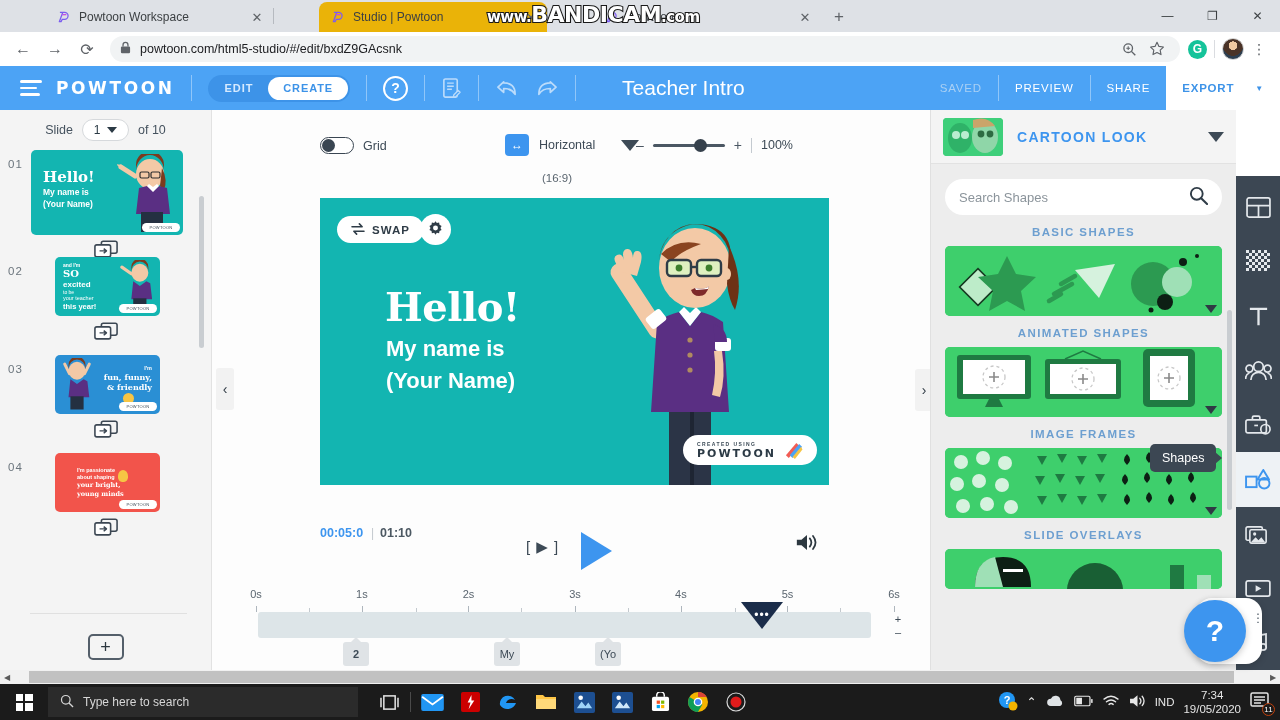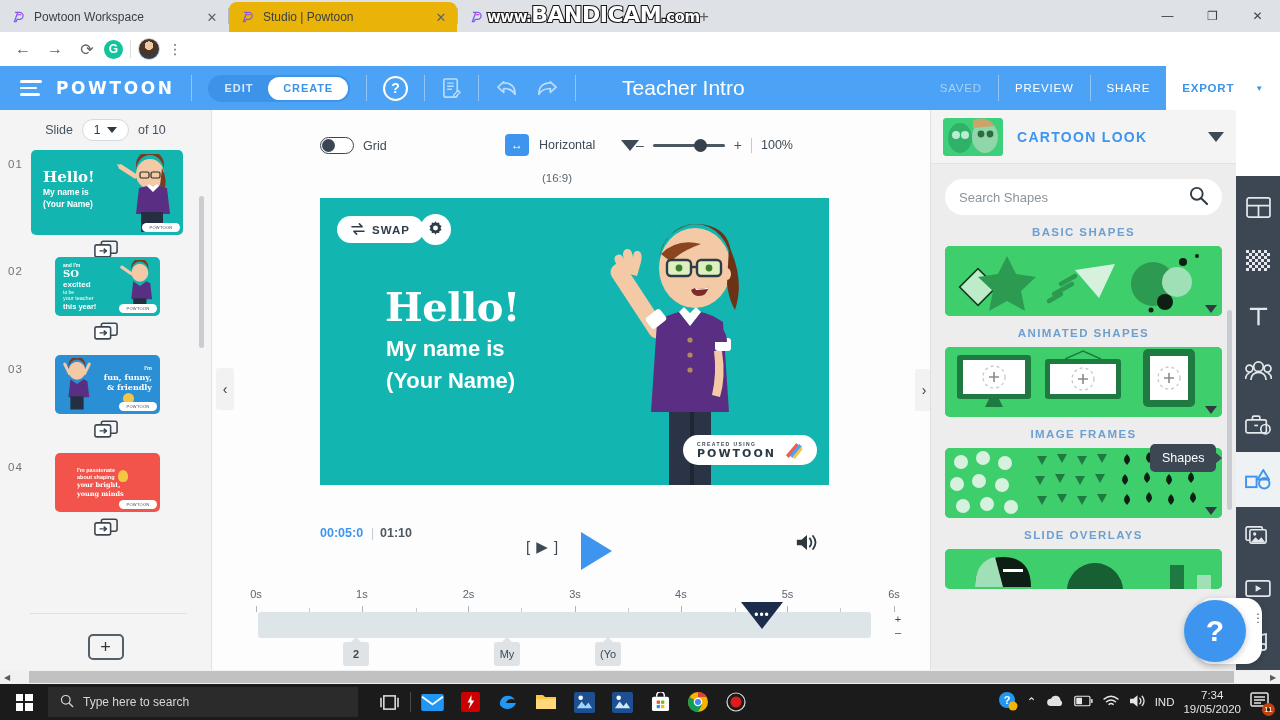--- a/index.html
+++ b/index.html
@@ -14,20 +14,21 @@
   
   .browser-tabbar {
     position: absolute; left: 0; top: 0; width: 1280px; height: 32px;
     background: #dee1e6; display: flex; align-items: flex-end;
   }
   .tab {
     position: relative; height: 30px; width: 228px; display: flex; align-items: center;
     gap: 8px; padding: 0 8px 0 12px; font-size: 12px; color: #3c4043;
     border-top-left-radius: 8px; border-top-right-radius: 8px;
     background: #dee1e6;
+    margin-left: 45px;
   }
   .tab.active { background: #eab308; }
   .tab .tab-title {
     flex: 1; white-space: nowrap; overflow: hidden; text-overflow: ellipsis;
   }
   .tab-sep { width: 1px; height: 16px; background: #b6bac0; align-self: center; }
   .tab-close { font-size: 13px; color: #5f6368; width: 16px; text-align: center; }
   .pw-fav { width: 14px; height: 14px; flex: 0 0 14px; position: relative; }
   .pw-fav svg { display: block; }
   .newtab {
@@ -397,21 +398,21 @@
   .tb-app {
     width: 34px; height: 32px; display: flex; align-items: center; justify-content: center;
     position: relative;
   }
   .tray { margin-left: auto; display: flex; align-items: center; gap: 9px; padding-right: 8px; color: #e6e6e6; font-size: 12px; }
   .clock { text-align: center; line-height: 1.25; font-size: 11.5px; }
   .notif { width: 22px; height: 22px; position: relative; }
   .badge {
     position: absolute; right: -3px; bottom: -3px; background: #1b1b1b; color: #fff;
     border-radius: 50%; font-size: 8px; width: 13px; height: 13px; display: flex;
-    align-items: center; justify-content: center; border: 5px solid #c2410c;
+    align-items: center; justify-content: center; border: 1px solid #c2410c;
   }
   .vline { width: 1px; height: 20px; background: #4a4a4a; }
 </style>
 </head>
 <body>
 
 <div id="app">
 
   <div class="browser-tabbar">
     <div class="tab">
@@ -453,20 +454,43 @@
   </div>
 
   <div class="bandicam">
     <span class="bc-small">www.</span><span class="bc-big">BANDICAM</span><span class="bc-small">.com</span>
   </div>
 
   <div class="browser-toolbar">
     <div class="nav-btn">←</div>
     <div class="nav-btn">→</div>
     <div class="nav-btn">⟳</div>
+    <div class="omnibox">
+      <span>
+        <svg width="11" height="13" viewBox="0 0 12 14">
+            <rect x="1" y="6" width="10" height="7.2" rx="1.3" fill="#5f6368"></rect>
+            <path d="M3.3 6V4.2a2.7 2.7 0 0 1 5.4 0V6" fill="none" stroke="#5f6368" stroke-width="1.4"></path>
+          </svg>
+      </span>
+      <span>powtoon.com/html5-studio/#/edit/bxdZ9GAcsnk</span>
+      <span class="omni-right">
+        <span class="tb-icon">
+          <svg width="15" height="15" viewBox="0 0 16 16">
+              <circle cx="6.6" cy="6.6" r="4.6" fill="none" stroke="#5f6368" stroke-width="1.4"></circle>
+              <path d="M10 10l4.2 4.2" stroke="#5f6368" stroke-width="1.5"></path>
+              <path d="M4.6 6.6h4M6.6 4.6v4" stroke="#5f6368" stroke-width="1.1"></path>
+            </svg>
+        </span>
+        <span class="tb-icon">
+          <svg width="16" height="16" viewBox="0 0 18 18">
+              <path d="M9 1.5l2.2 4.6 5 .7-3.6 3.5.9 5-4.5-2.4-4.5 2.4.9-5L1.8 6.8l5-.7z" fill="none" stroke="#5f6368" stroke-width="1.3" stroke-linejoin="round"></path>
+            </svg>
+        </span>
+      </span>
+    </div>
     <div class="grammarly">G</div>
     <div class="vsep-tb"></div>
     <div class="avatar"></div>
     <div class="tb-icon">⋮</div>
   </div>
 
   <div class="pw-header">
     <div class="hamburger">
         <span></span>
         <span></span>

